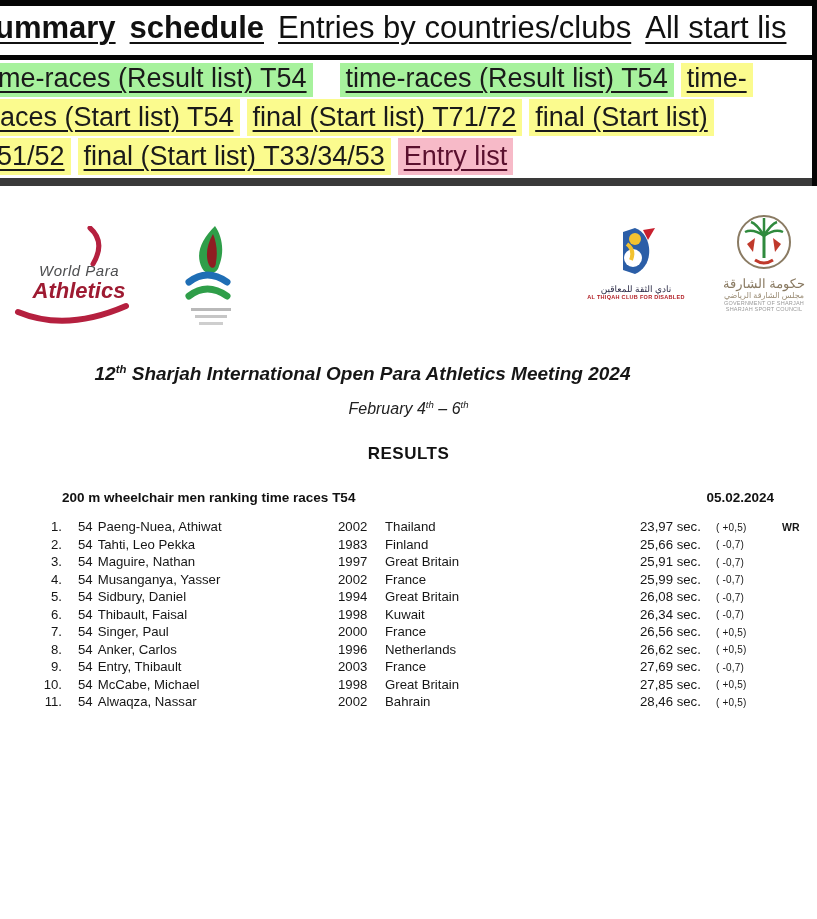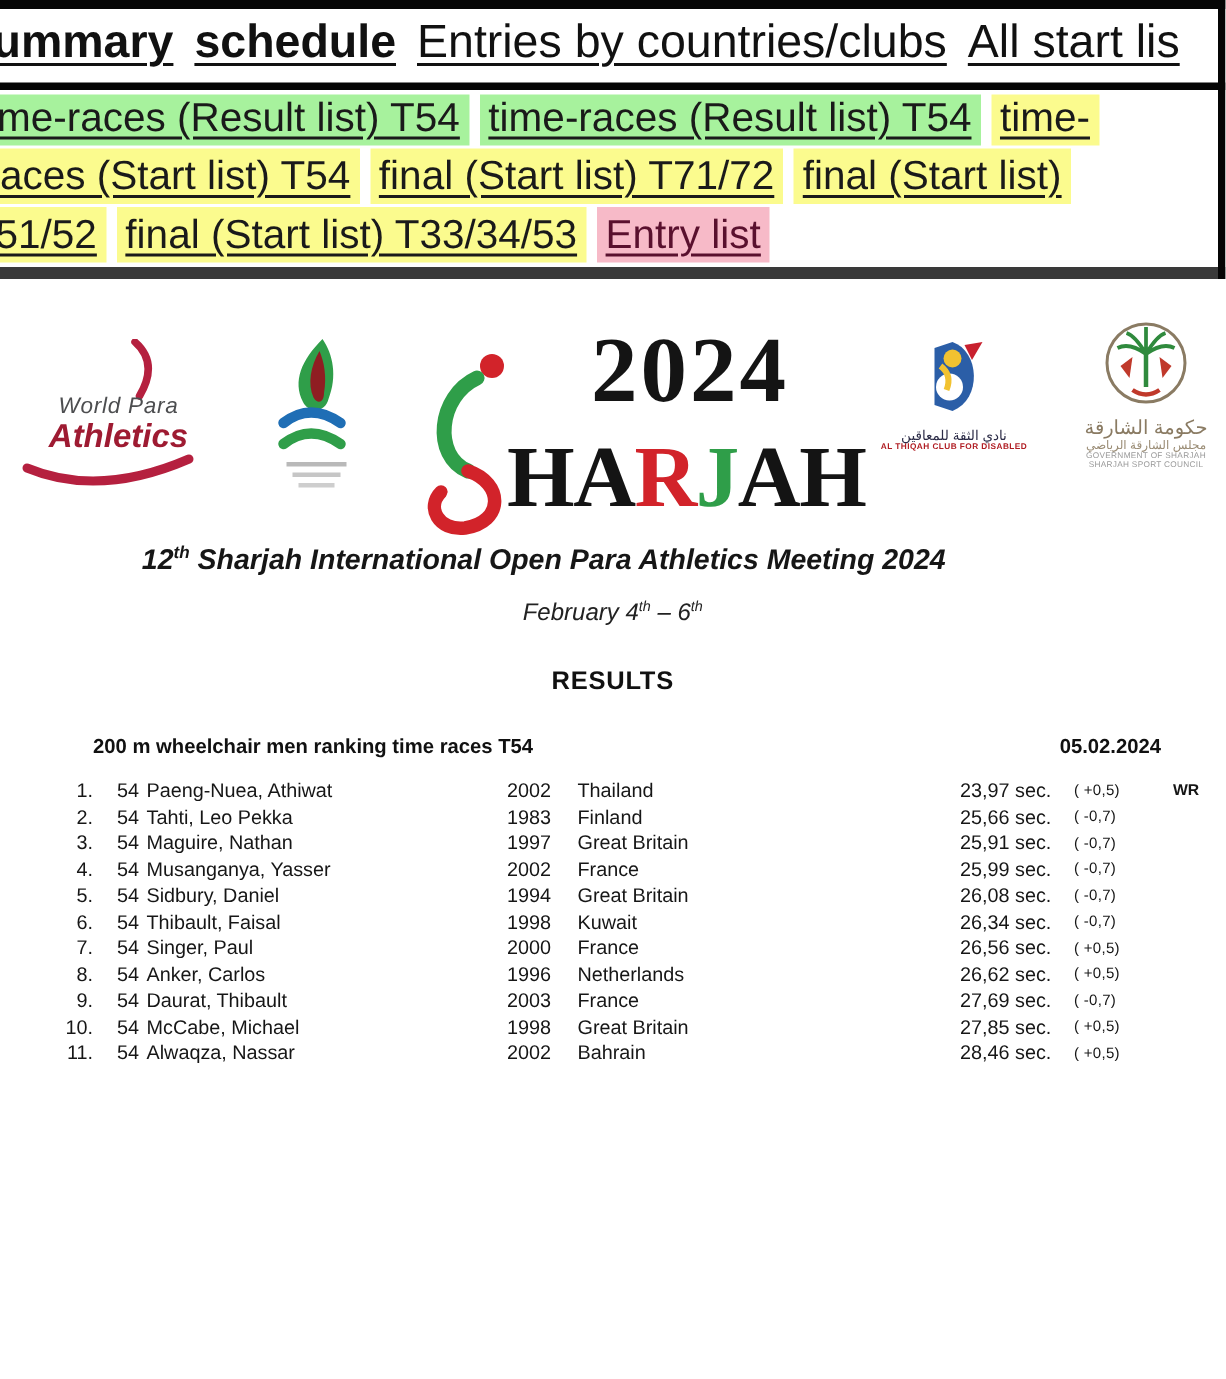--- a/index.html
+++ b/index.html
@@ -18,21 +18,21 @@
   .nav-top a { color: #111; text-decoration: underline; text-decoration-thickness: 2px;
                text-underline-offset: 4px; margin-right: 14px; cursor: pointer; }
   .nav-top a.b { font-weight: bold; }
   .nav-top a:first-child { margin-left: -5px; }
 
   .nav-menu { position: absolute; top: 63px; left: 0; width: 817px; height: 115px;
               font-size: 27px; overflow: hidden; }
   .nav-line { white-space: nowrap; height: 38px; margin-bottom: 1px; }
   .nav-menu a { color: #1a1a1a; text-decoration: underline; text-decoration-thickness: 2px;
                 text-underline-offset: 4px; padding: 3px 6px 4px 6px; margin-right: 7px; cursor: pointer; }
-  .hl-green  { background: #a7f29d; }
+  .hl-green  { background: #a7f29d; margin-left: 20px; }
   .hl-yellow { background: #fbfb8e; }
   .hl-pink   { background: #f7bac8; }
   a.entry-link { color: #5a102e; }
   .cut-1 { margin-left: -8px !important; }
   .cut-2 { margin-left: -6px !important; }
   .cut-3 { margin-left: -9px !important; }
 
   
   .logo-strip { position: absolute; top: 204px; left: 0; width: 676px; height: 160px; }
 
@@ -131,30 +131,20 @@
       <path d="M40,2 C26,16 20,30 27,44 C31,52 42,51 44,42 C50,27 47,12 40,2 Z" fill="#2f9e49"></path>
       <path d="M38,10 C32,20 30,32 34,41 C37,46 41,44 41,38 C43,27 41,17 38,10 Z" fill="#8f1d22"></path>
       <path d="M14,58 Q32,44 52,58" stroke="#1f6eb5" stroke-width="7" fill="none" stroke-linecap="round"></path>
       <path d="M14,72 Q32,58 52,72" stroke="#2f9e49" stroke-width="7" fill="none" stroke-linecap="round"></path>
       <rect x="16" y="84" width="40" height="3" fill="#b9b9b9"></rect>
       <rect x="20" y="91" width="32" height="3" fill="#c6c6c6"></rect>
       <rect x="24" y="98" width="24" height="3" fill="#cecece"></rect>
     </svg>
   </div>
 
-  <div class="sh24">
-    <svg class="s-glyph" width="64" height="132" viewBox="0 0 64 132">
-      <circle cx="46" cy="14" r="8" fill="#d2232a"></circle>
-      <path d="M36,22 C10,34 6,74 30,84" stroke="#2f9e49" stroke-width="10" fill="none" stroke-linecap="round"></path>
-      <path d="M30,84 C54,92 54,118 28,122 C10,124 2,108 12,98" stroke="#d2232a" stroke-width="9" fill="none" stroke-linecap="round"></path>
-      <circle cx="26" cy="104" r="11" fill="#ffffff"></circle>
-    </svg>
-    <div class="year">2024</div>
-    <div class="word"><span>H</span><span>A</span><span class="ltr-red">R</span><span class="ltr-green">J</span><span>A</span><span>H</span></div>
-  </div>
 
   <div class="thq">
     <svg width="46" height="52" viewBox="0 0 46 52">
       <path d="M10,6 L22,2 C40,8 42,40 22,48 L10,44 Z" fill="#2b5ea7"></path>
       <circle cx="20" cy="32" r="9" fill="#ffffff"></circle>
       <circle cx="22" cy="13" r="6" fill="#f2c230"></circle>
       <path d="M30,4 L42,2 L35,14 Z" fill="#c8202e"></path>
       <path d="M14,18 Q22,24 18,34" stroke="#f2c230" stroke-width="4" fill="none"></path>
     </svg>
     <div class="thq-ar">نادي الثقة للمعاقين</div>
@@ -254,21 +244,21 @@
     <span class="c-rank">8.</span>
     <span class="c-entry"><span class="cls">54</span><span>Anker, Carlos</span></span>
     <span class="c-year">1996</span>
     <span class="c-country">Netherlands</span>
     <span class="c-time">26,62 sec.</span>
     <span class="c-wind">( +0,5)</span>
     <span class="c-note"></span>
   </div>
   <div class="row">
     <span class="c-rank">9.</span>
-    <span class="c-entry"><span class="cls">54</span><span>Daurat, Thibault</span></span>
+    <span class="c-entry"><span class="cls">54</span><span>Entry, Thibault</span></span>
     <span class="c-year">2003</span>
     <span class="c-country">France</span>
     <span class="c-time">27,69 sec.</span>
     <span class="c-wind">( -0,7)</span>
     <span class="c-note"></span>
   </div>
   <div class="row">
     <span class="c-rank">10.</span>
     <span class="c-entry"><span class="cls">54</span><span>McCabe, Michael</span></span>
     <span class="c-year">1998</span>

